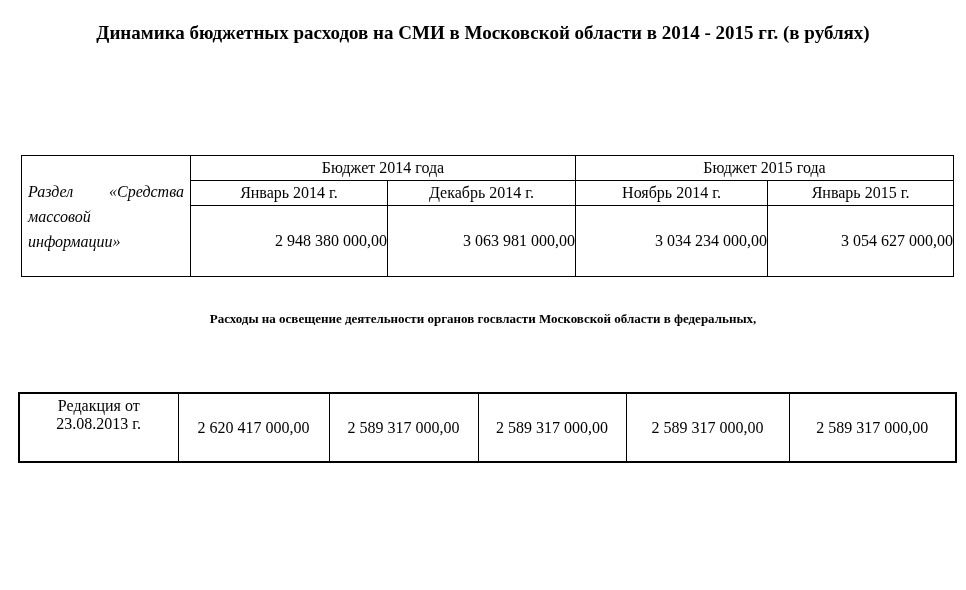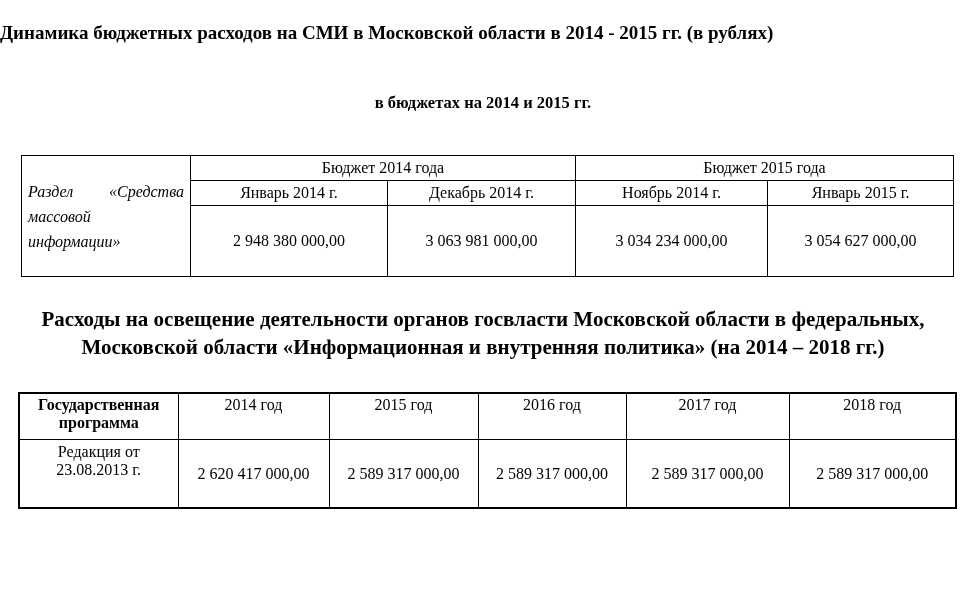--- a/index.html
+++ b/index.html
@@ -13,42 +13,42 @@
     position: relative;
     overflow: hidden;
     color: #000000;
     font-family: "Liberation Serif", "DejaVu Serif", serif;
   }
   .doc-title {
     position: absolute;
     top: 22px;
     left: 0;
     right: 0;
-    text-align: left;
+    text-align: center;
     font-weight: bold;
     font-size: 19px;
   }
   .subtitle1 {
     position: absolute;
     top: 86px;
     left: 0;
     right: 0;
     text-align: center;
     font-weight: bold;
     font-size: 16.5px;
     line-height: 33px;
   }
   .heading2 {
     position: absolute;
     top: 305px;
     left: 0;
     right: 0;
     text-align: center;
     font-weight: bold;
-    font-size: 21px;
+    font-size: 13px;
     line-height: 28px;
   }
   table {
     border-collapse: collapse;
     table-layout: fixed;
     font-size: 16px;
   }
   td {
     border: 1px solid #000;
     text-align: center;
@@ -57,21 +57,21 @@
     overflow: hidden;
   }
   
   .t1 {
     position: absolute;
     top: 155px;
     left: 21px;
     width: 932px;
   }
   .t1 .hrow td { height: 24px; }
-  .t1 .drow td { height: 70px; }
+  .t1 .drow td { height: 70px; text-align: right; }
   .t1-label {
     text-align: left;
     padding: 0 6px;
     line-height: 25px;
     font-style: italic;
   }
   .t1-label .jline {
     text-align: justify;
     text-align-last: justify;
   }
@@ -94,21 +94,20 @@
     vertical-align: top;
     padding-top: 3px;
   }
 </style>
 </head>
 <body>
 
 <div class="doc-title">Динамика бюджетных расходов на СМИ в Московской области в 2014 - 2015 гг. (в рублях)</div>
 
 <div class="subtitle1">
-  <div>в бюджетах на 2014 и 2015 гг.</div>
 </div>
 
 <table class="t1">
   <colgroup>
     <col style="width:169px">
     <col style="width:197px">
     <col style="width:188px">
     <col style="width:192px">
     <col style="width:186px">
   </colgroup>
@@ -132,41 +131,32 @@
       <td>2 948 380 000,00</td>
       <td>3 063 981 000,00</td>
       <td>3 034 234 000,00</td>
       <td>3 054 627 000,00</td>
     </tr>
   </tbody>
 </table>
 
 <div class="heading2">
   <div>Расходы на освещение деятельности органов госвласти Московской области в федеральных,</div>
-  <div>Московской области «Информационная и внутренняя политика» (на 2014 – 2018 гг.)</div>
 </div>
 
 <table class="t2">
   <colgroup>
     <col style="width:159px">
     <col style="width:151px">
     <col style="width:149px">
     <col style="width:148px">
     <col style="width:163px">
     <col style="width:167px">
   </colgroup>
   <tbody>
-    <tr class="hrow">
-      <td class="corner">Государственная программа</td>
-      <td>2014 год</td>
-      <td>2015 год</td>
-      <td>2016 год</td>
-      <td>2017 год</td>
-      <td>2018 год</td>
-    </tr>
     <tr class="drow">
       <td class="rlabel">Редакция от 23.08.2013 г.</td>
       <td>2 620 417 000,00</td>
       <td>2 589 317 000,00</td>
       <td>2 589 317 000,00</td>
       <td>2 589 317 000,00</td>
       <td>2 589 317 000,00</td>
     </tr>
   </tbody>
 </table>

